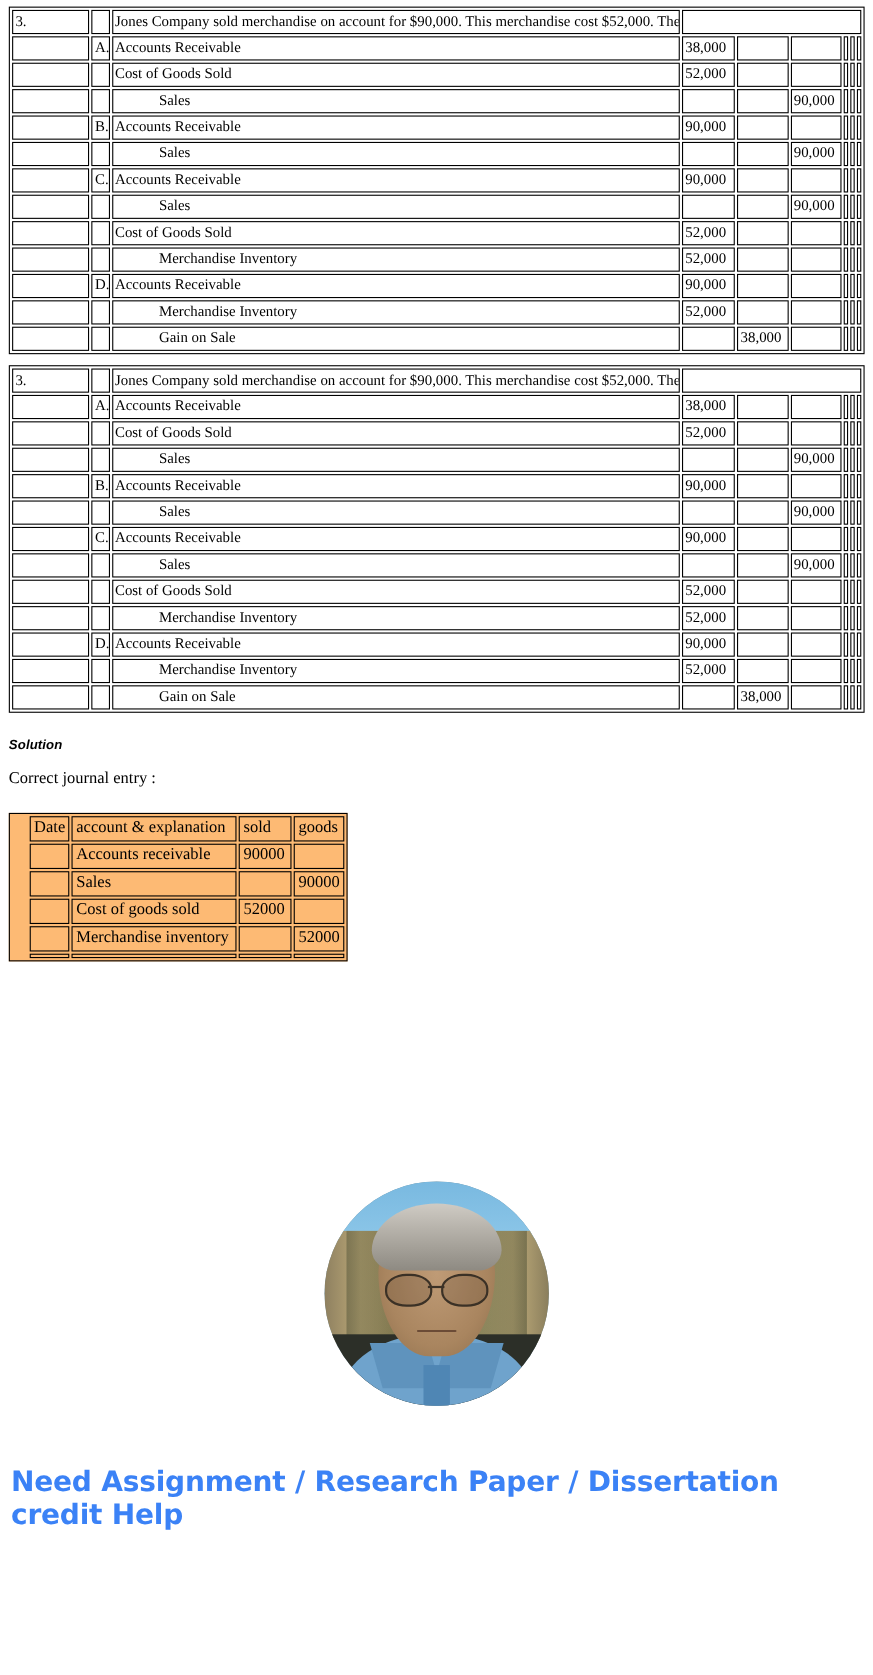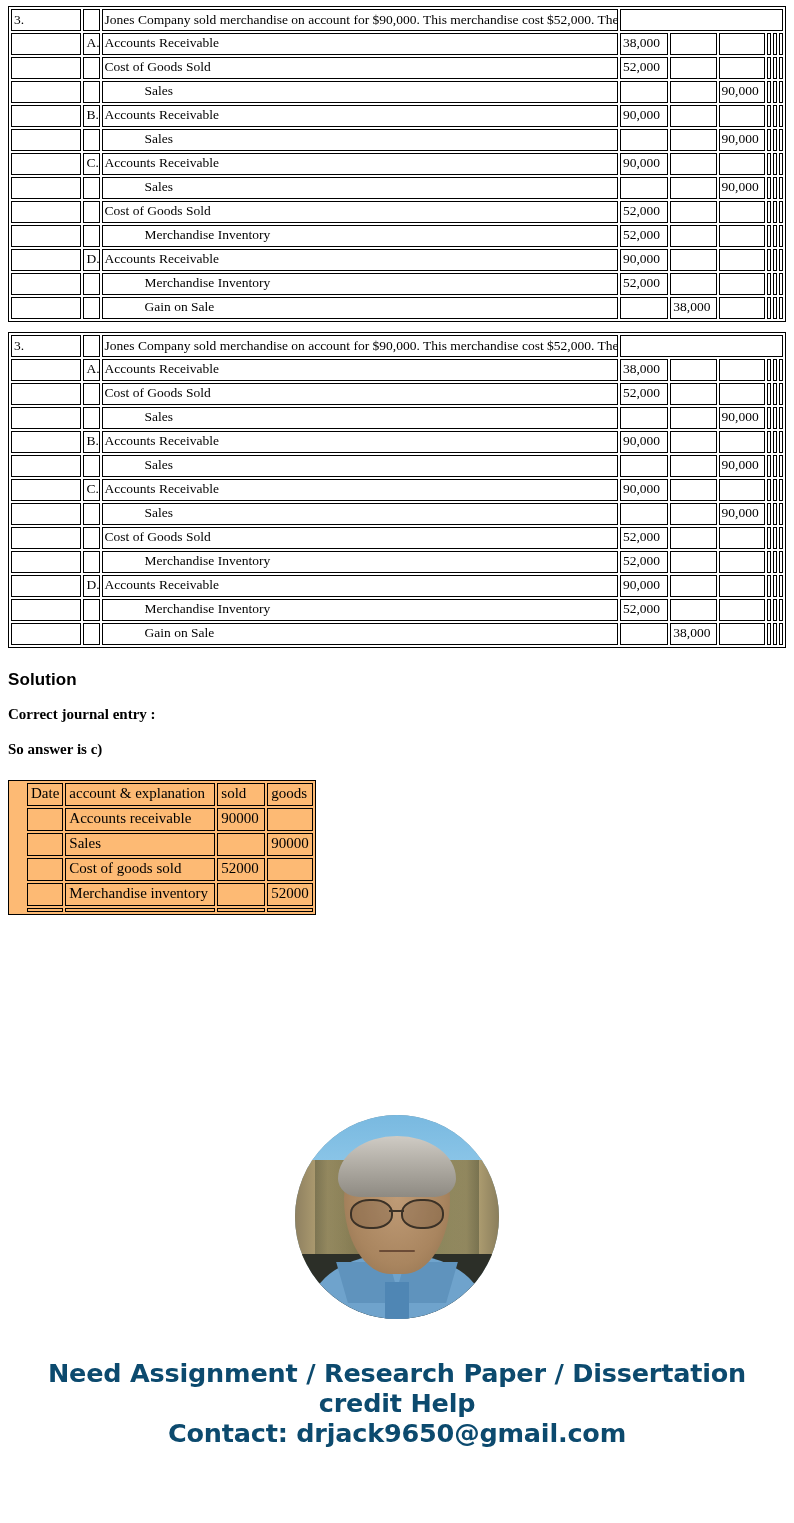--- a/index.html
+++ b/index.html
@@ -62,32 +62,32 @@
   }
   tr.qrow td { height: auto; }
 
   
   .solution-block {
     padding: 0 8px;
     margin-top: 22px;
   }
   h3.solution-heading {
     font-family: "Liberation Sans", "DejaVu Sans", sans-serif;
-    font-size: 17px;
+    font-size: 12px;
     font-weight: bold;
     margin: 0 0 16px 0;
     padding: 0;
     letter-spacing: 0.1px;
+    font-style: italic;
   }
   p.solution-line {
     font-size: 15px;
     margin: 0 0 18px 0;
     padding: 0;
     line-height: 1.15;
-    font-weight: bold;
   }
 
   table.soltable {
     border-collapse: separate;
     border-spacing: 2px;
     table-layout: fixed;
     font-size: 15px;
     border: 1px solid #000;
     background: #fdba74;
     margin-top: 22px;
@@ -185,27 +185,26 @@
     position: absolute; left: 42%; top: 42%; width: 16%; height: 2.2px;
     background: #3b3126;
   }
   .av-mouth {
     position: absolute; left: 41%; top: 66%; width: 18%; height: 2.5px;
     background: #6b4b36; border-radius: 2px;
   }
 
   
   .footer {
-    margin-top: 39px;
-    text-align: center;
+    margin-top: 54px;
     font-family: "DejaVu Sans", "Liberation Sans", sans-serif;
     font-weight: bold;
     font-size: 25.5px;
     line-height: 1.18;
-    color: #0c4a6e;
+    color: #3b82f6;
     padding: 0 10px 20px 10px;
     letter-spacing: -0.2px;
   }
   .footer .f-line { display: block; }
 </style>
 </head>
 <body>
 
 <div class="qtable-wrap">
   <div id="qtables-host">
@@ -514,21 +513,20 @@
             <td class="thin"></td>
           </tr>
         </tbody>
       </table>
     </div>
 </div>
 
 <div class="solution-block">
   <h3 class="solution-heading">Solution</h3>
   <p class="solution-line">Correct journal entry :</p>
-  <p class="solution-line">So answer is c)</p>
   <div id="soltable-host">
       <table class="soltable">
         <colgroup>
           <col class="s-date">
           <col class="s-acct">
           <col class="s-debit">
           <col class="s-credit">
         </colgroup>
         <tbody>
           <tr>
@@ -589,14 +587,13 @@
       <div class="av-lens r"></div>
       <div class="av-bridge"></div>
     </div>
     <div class="av-mouth"></div>
   </div>
 </div>
 
 <div class="footer">
   <span class="f-line">Need Assignment / Research Paper / Dissertation</span>
   <span class="f-line">credit Help</span>
-  <span class="f-line">Contact: drjack9650@gmail.com</span>
 </div>
 
 </body></html>

